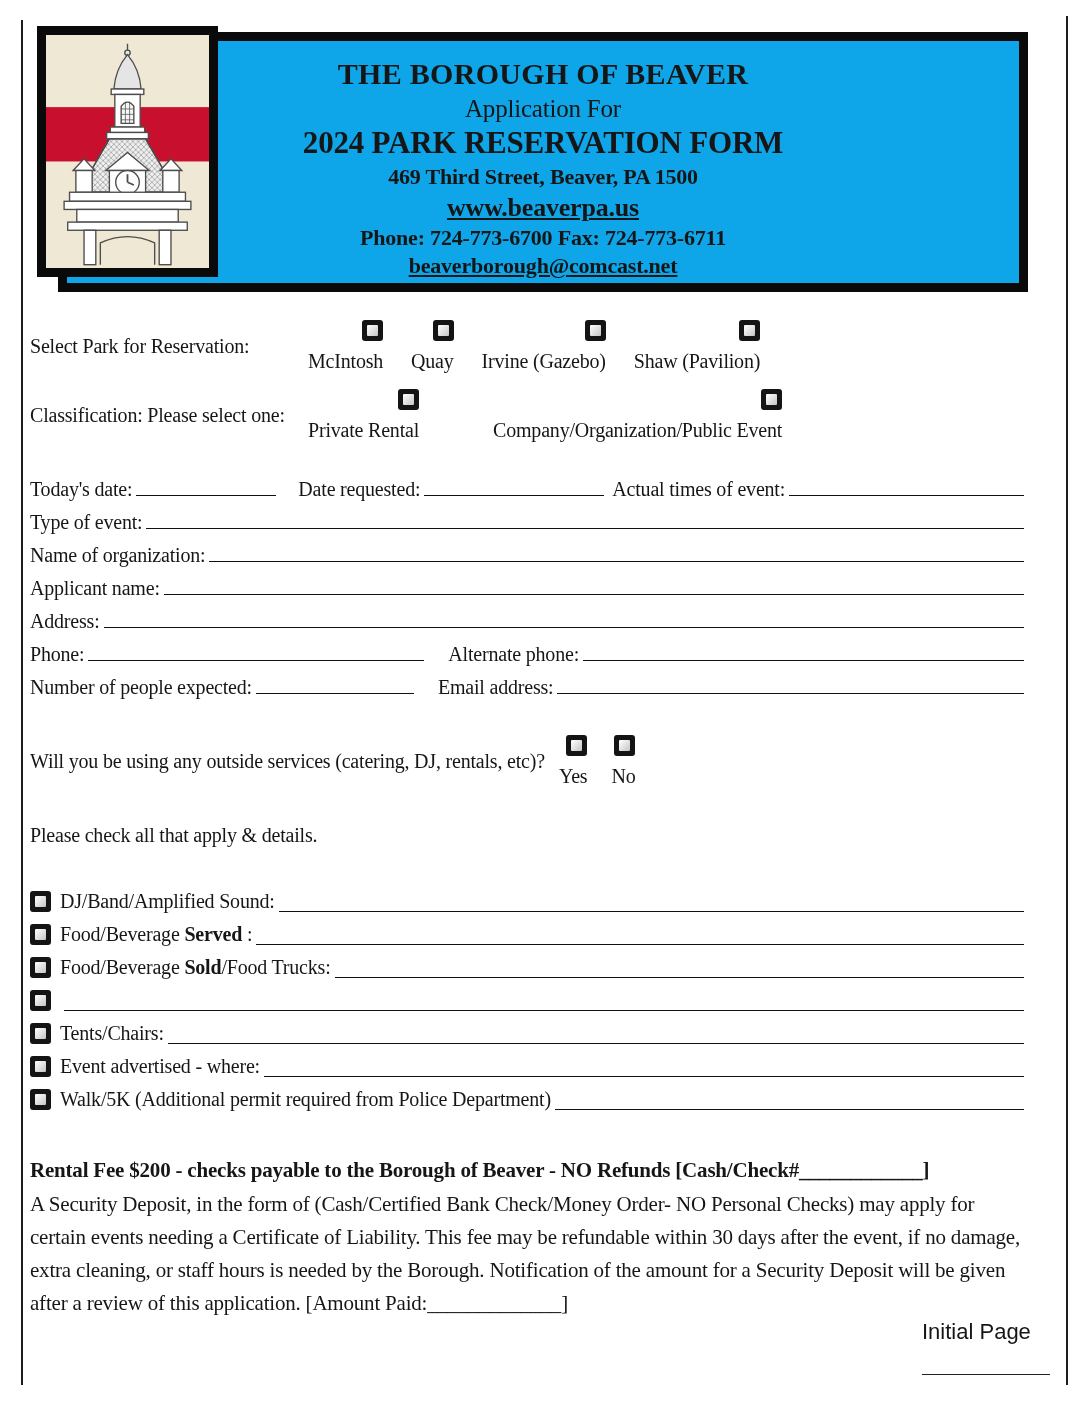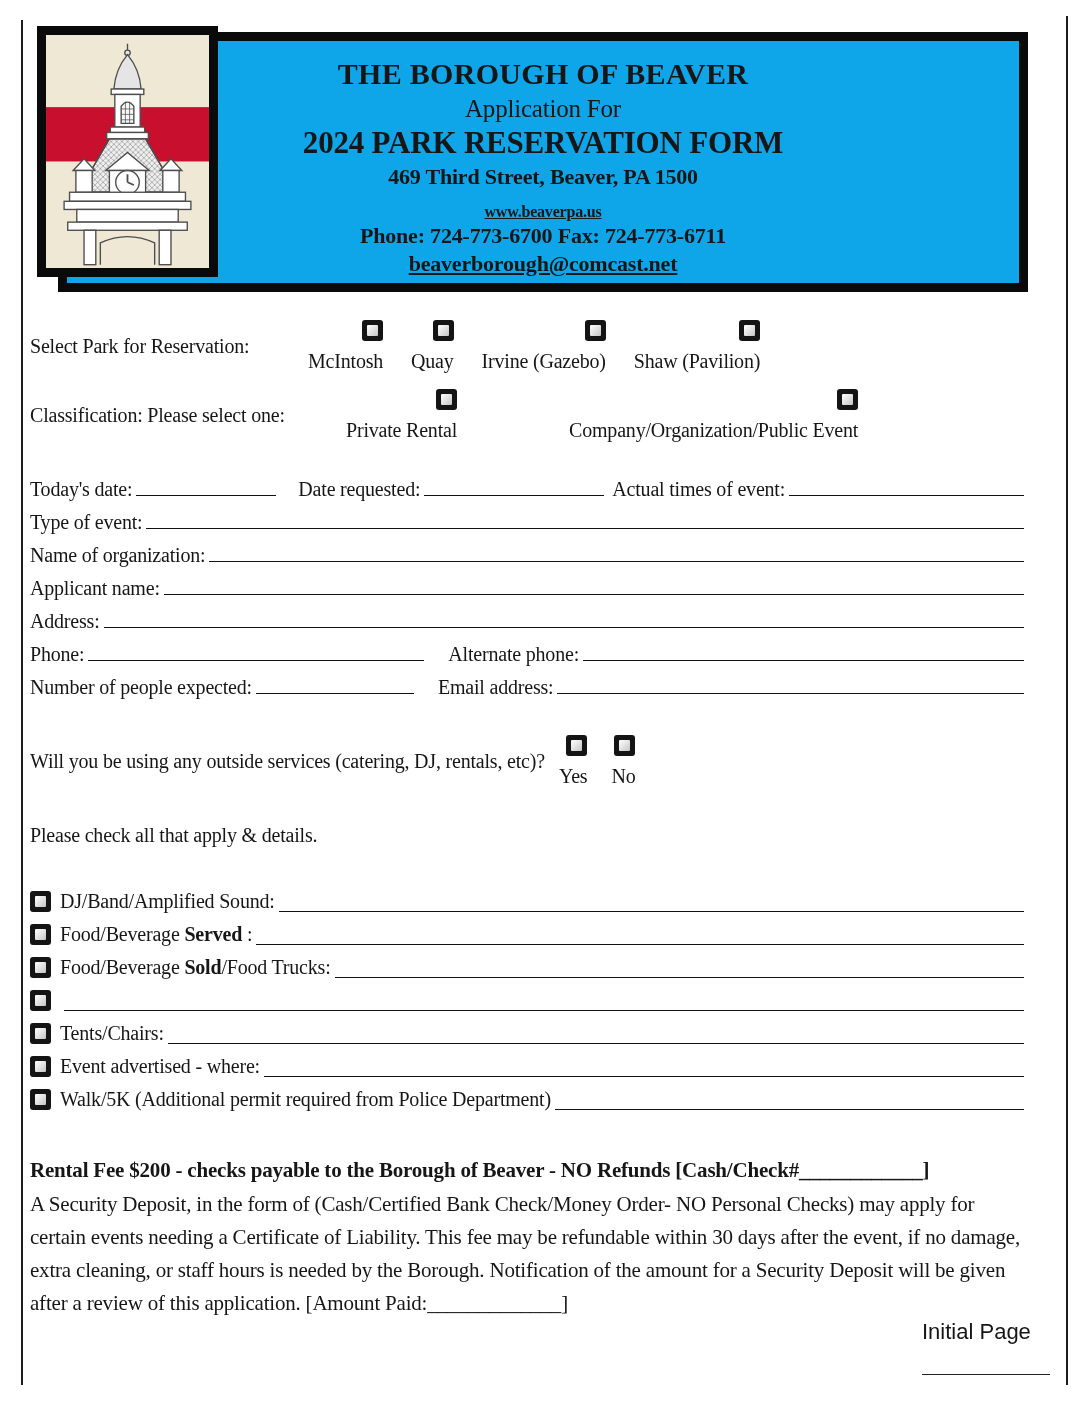--- a/index.html
+++ b/index.html
@@ -25,21 +25,21 @@
   }
   .logo-box {
     position: absolute; left: 37px; top: 26px; width: 181px; height: 251px;
     border: 9px solid #0a0a0a; background: #efe8d4; overflow: hidden; z-index: 3;
   }
   .logo-box svg { display: block; width: 100%; height: 100%; }
   .h-org   { font-size: 30px; font-weight: bold; letter-spacing: 0.3px; }
   .h-app   { font-size: 25px; margin-top: 4px; }
   .h-title { font-size: 31px; font-weight: bold; margin-top: 2px; }
   .h-addr  { font-size: 22px; font-weight: bold; margin-top: 3px; }
-  .h-web   { font-size: 16px; font-weight: bold; text-decoration: underline; margin-top: 13px; }
+  .h-web   { font-size: 26px; font-weight: bold; text-decoration: underline; margin-top: 3px; }
   .h-phone { font-size: 22px; font-weight: bold; margin-top: 2px; }
   .h-email { font-size: 22px; font-weight: bold; text-decoration: underline; margin-top: 2px; }
   .h-web, .h-email { cursor: pointer; }
 
   
   .content {
     position: absolute; left: 30px; top: 320px; width: 994px;
     font-size: 20px;
   }
   .frow { display: flex; align-items: baseline; }
@@ -53,21 +53,21 @@
     display: inline-flex; align-items: center; justify-content: center;
     width: 21px; height: 21px; background: #141414; border-radius: 3px;
     flex: 0 0 auto; cursor: pointer;
   }
   .cbi {
     width: 11px; height: 11px; border-radius: 1px;
     background: linear-gradient(135deg, #ffffff 0%, #e6e6e6 45%, #c4c4c4 100%);
   }
   .opt { display: inline-flex; align-items: flex-end; gap: 9px; white-space: nowrap; flex-direction: column; }
   .mt8  { margin-top: 8px; }
-  .mt16 { margin-top: 16px; gap: 38px; }
+  .mt16 { margin-top: 16px; }
   .mt34 { margin-top: 34px; }
   .mt36 { margin-top: 36px; }
   .mt38 { margin-top: 38px; }
   .chk { margin-top: 0; height: 33px; align-items: center; }
   .chk .cb { align-self: center; margin-right: 9px; }
   .rental { margin-top: 42px; font-weight: bold; font-size: 21px; }
   .deposit { margin-top: 5px; font-size: 21px; line-height: 33px; }
 
   .initial-page {
     position: absolute; left: 922px; top: 1319px;

